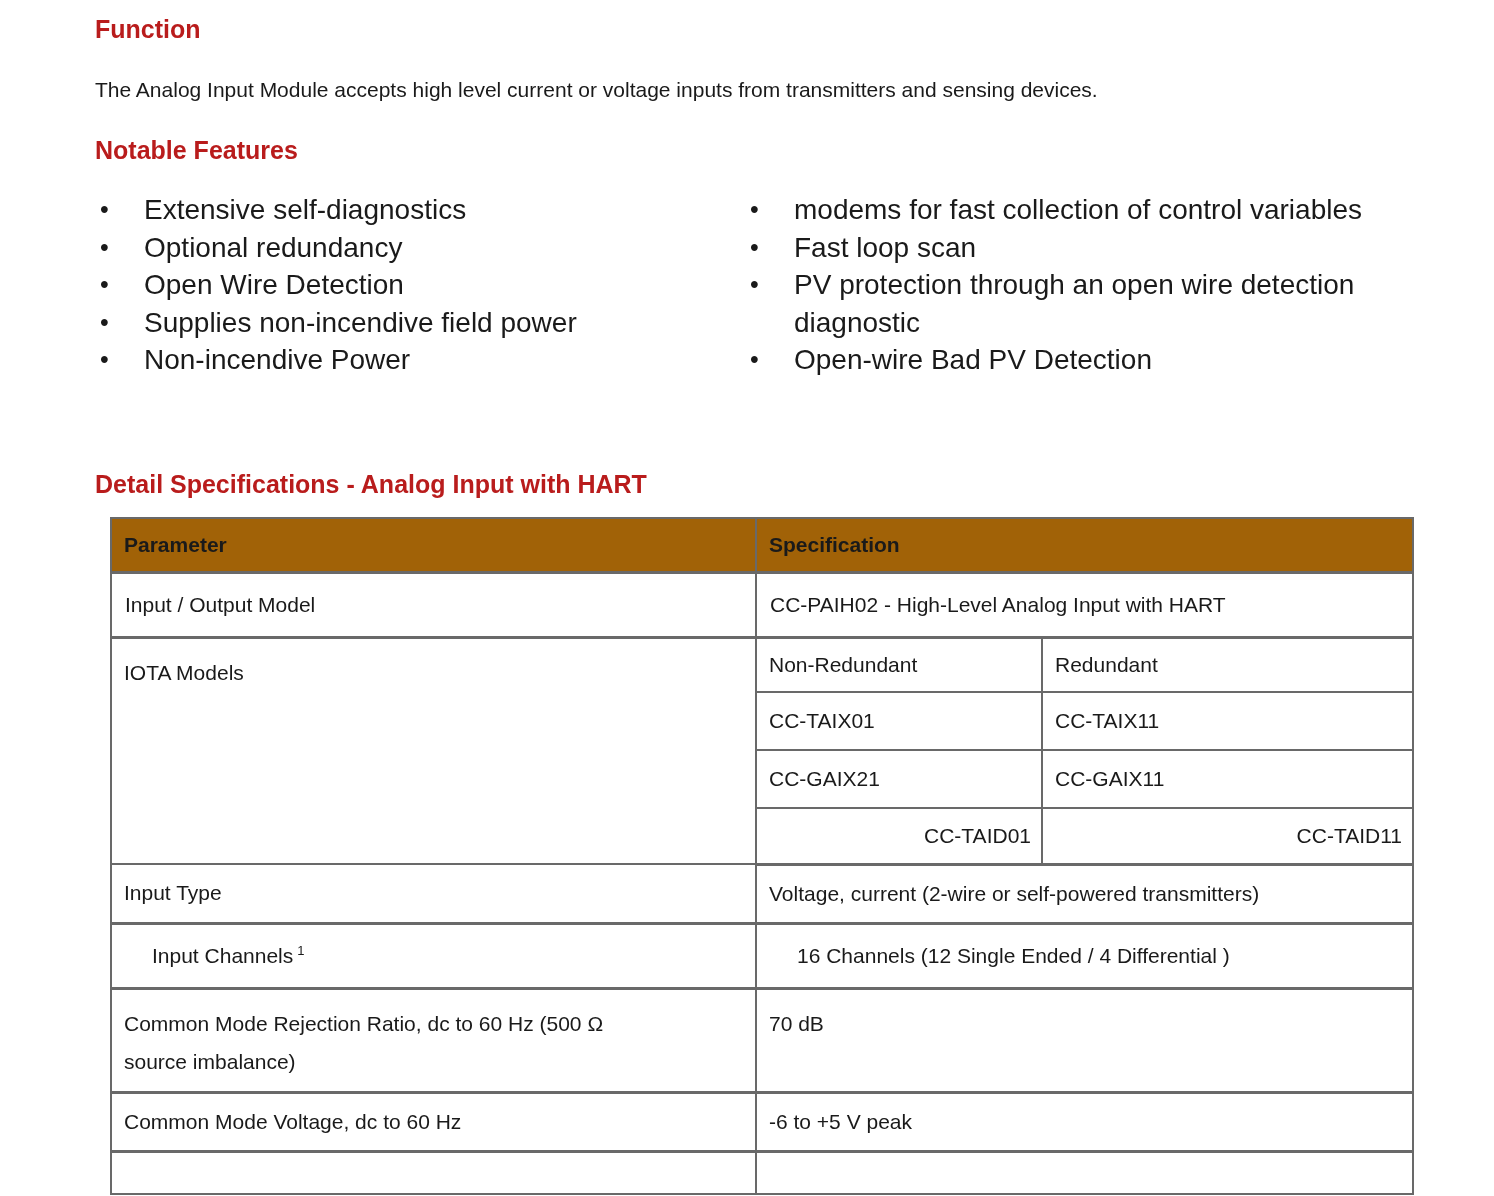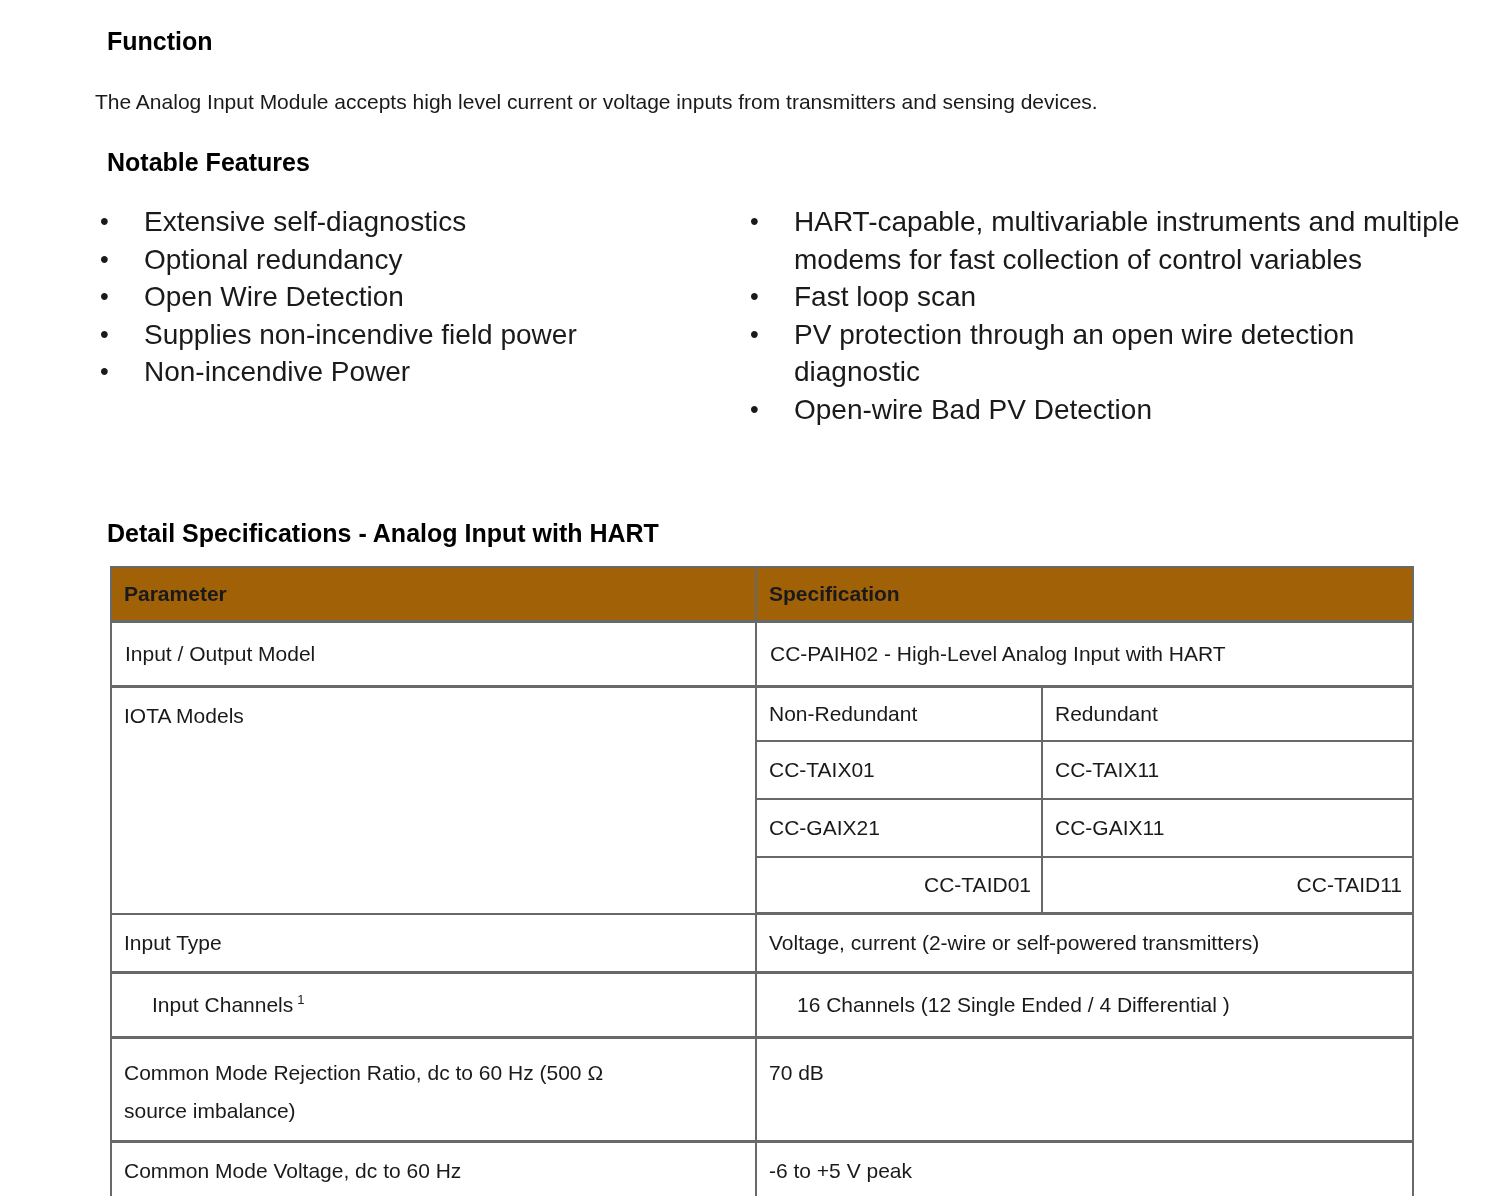--- a/index.html
+++ b/index.html
@@ -4,21 +4,21 @@
 <style>
   html, body { margin:0; padding:0; background:#ffffff; }
   .page {
     position:relative; width:1494px; height:1196px; overflow:hidden;
     background:#ffffff; color:#1a1a1a;
     font-family:"Liberation Sans","DejaVu Sans",sans-serif;
   }
   .content { padding:0 60px 0 95px; }
 
   .red-heading {
-    color:#000000; font-size:25px; line-height:30px; font-weight:bold; margin:12px;
+    color:#b91c1c; font-size:25px; line-height:30px; font-weight:bold; margin:0;
   }
   .h-function { padding-top:14px; }
   .h-features { margin-top:32px; }
   .h-detail   { margin-top:90px; }
 
   .intro { font-size:21px; line-height:27px; margin:32px 0 0 0; }
 
   .features { display:flex; margin-top:26px; }
   .features ul { list-style:none; margin:0; padding:0; }
   .col-left  { flex:0 0 650px; width:650px; }
@@ -51,21 +51,21 @@
   .r-io td       { height:62px;padding-left:13px; }
   .r-iota-0 td   { height:52px; }
   .r-iota-1 td   { height:56px; }
   .r-iota-2 td   { height:56px; }
   .r-iota-3 td   { height:54px;text-align:right; }
   .r-type td     { height:56px; }
   .r-channels td { height:62px;padding-left:40px; }
   .r-cmrr td     { height:86px; vertical-align:top; padding-top:15px; line-height:38px; }
   .r-cmv td      { height:56px; }
   .r-partial td  { height:40px; }
-  td.param-iota  { vertical-align:top; padding-top:16px; }
+  td.param-iota  { vertical-align:top; padding-top:22px; }
   .cmrr-line     { white-space:nowrap; }
   sup.fn {
     font-size:13px; vertical-align:super; line-height:0; margin-left:4px;
   }
 </style>
 </head>
 <body>
 
 <div class="page">
   <div class="content">
@@ -89,21 +89,20 @@
         </li>
         <li>
           <div class="feature-line">Supplies non-incendive field power</div>
         </li>
         <li>
           <div class="feature-line">Non-incendive Power</div>
         </li>
       </ul>
       <ul class="col-right">
         <li>
-          <div class="feature-line">HART-capable, multivariable instruments and multiple</div>
           <div class="feature-line">modems for fast collection of control variables</div>
         </li>
         <li>
           <div class="feature-line">Fast loop scan</div>
         </li>
         <li>
           <div class="feature-line">PV protection through an open wire detection</div>
           <div class="feature-line">diagnostic</div>
         </li>
         <li>

